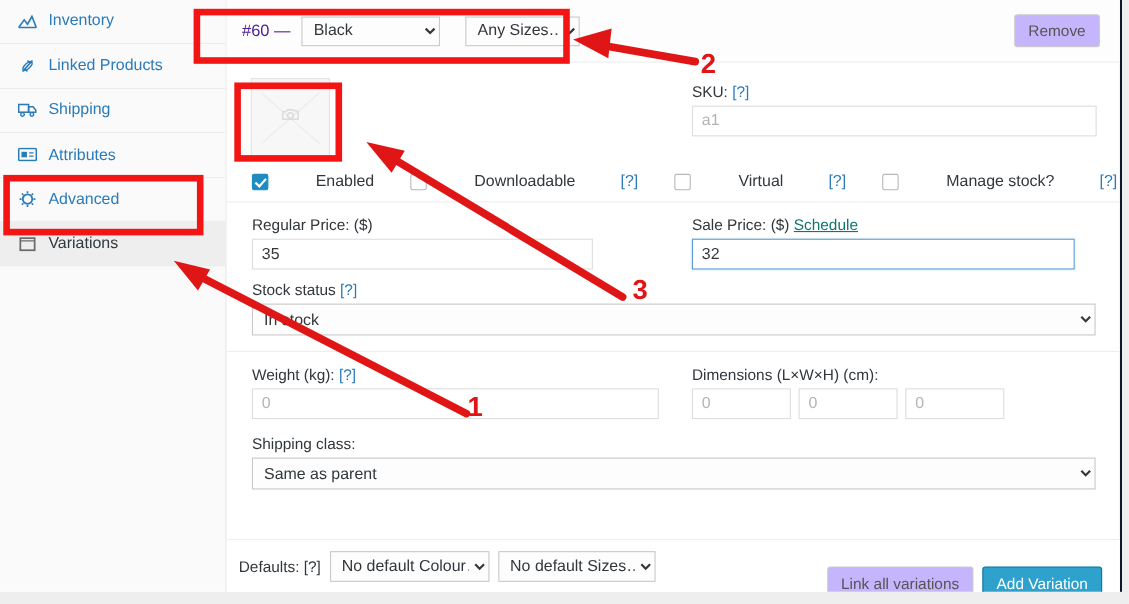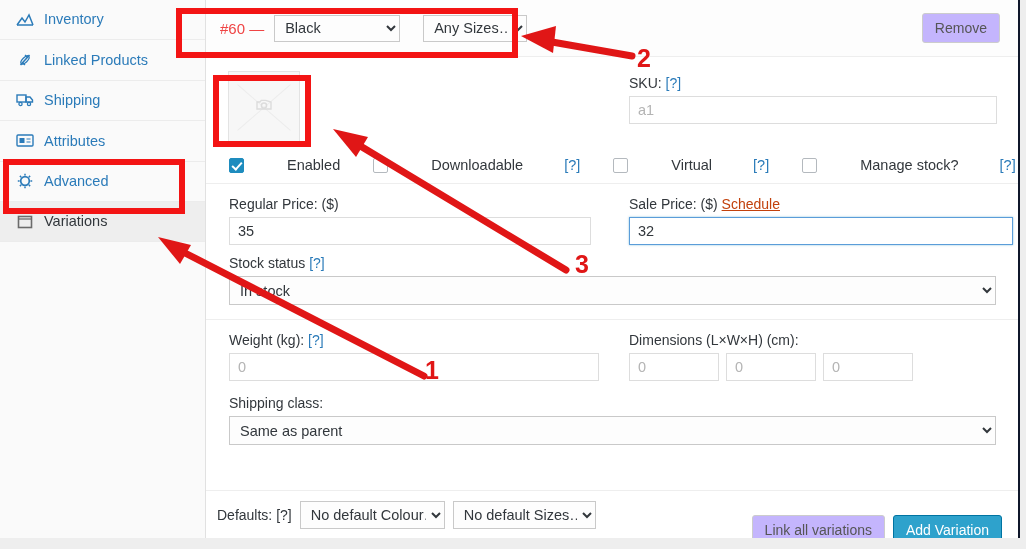--- a/index.html
+++ b/index.html
@@ -79,21 +79,21 @@
     height: 57px;
     border-bottom: 1px solid #eeeeee;
     display: flex;
     align-items: center;
     padding: 0 18px 0 14px;
     box-sizing: border-box;
     background: #fdfdfd;
   }
   .var-id {
     font-size: 15px;
-    color: #ef4444;
+    color: #4c1d95;
     margin-right: 10px;
     white-space: nowrap;
   }
   select.wc {
     font-family: "Liberation Sans", sans-serif;
     font-size: 14.5px;
     color: #32373c;
     background: #fdfdfd;
     border: 1px solid #c9c9c9;
     height: 27px;
@@ -161,21 +161,21 @@
     flex: 1 1 auto;
     padding-top: 6px;
   }
   .fld-label {
     font-size: 14px;
     color: #32373c;
     margin-bottom: 5px;
     display: block;
   }
   .help { color: #2b7bb9; cursor: pointer; }
-  a.lnk { color: #c2410c; text-decoration: underline; cursor: pointer; }
+  a.lnk { color: #0f766e; text-decoration: underline; cursor: pointer; }
 
   input.txt {
     font-family: "Liberation Sans", sans-serif;
     font-size: 14.5px;
     color: #32373c;
     border: 1px solid #dddddd;
     background: #ffffff;
     height: 28px;
     box-sizing: border-box;
     padding: 2px 8px;
@@ -231,22 +231,22 @@
     transform: rotate(42deg);
   }
 
   .frow {
     display: flex;
     padding: 12px 18px 0 23px;
     box-sizing: border-box;
   }
   .col-left { width: 370px; flex: 0 0 auto; }
   .col-right { flex: 1 1 auto; margin-left: 30px; }
-  #reg-price { width: 362px; }
-  #sale-price { width: 384px; }
+  #reg-price { width: 310px; }
+  #sale-price { width: 348px; }
 
   .full-row { padding: 10px 18px 0 23px; }
   select.wide {
     width: 767px;
     height: 29px;
     font-size: 14.5px;
   }
   #weight { width: 370px; }
   .dim-wrap { display: flex; gap: 7px; }
   .dim { width: 90px; }

